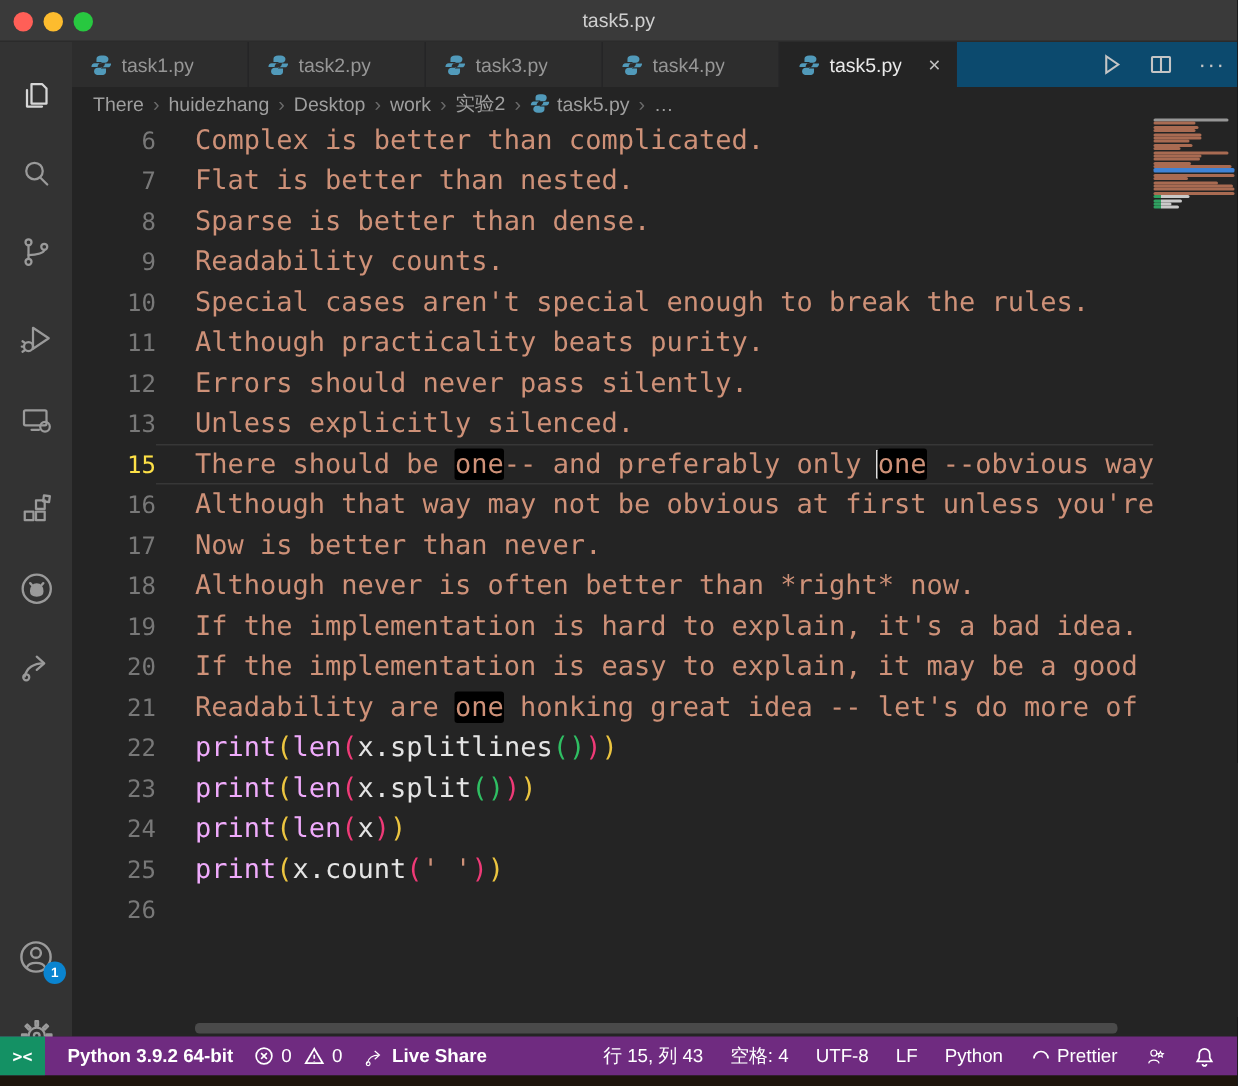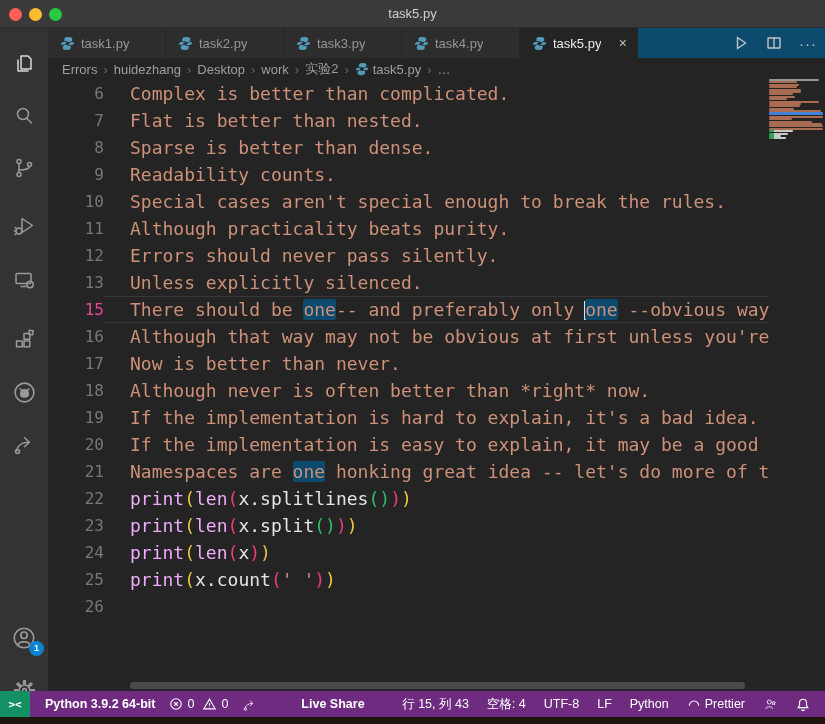--- a/index.html
+++ b/index.html
@@ -45,31 +45,31 @@
               display:flex;align-items:center;padding-left:14px;font-size:13px;color:#9f9f9f;}
   .breadcrumb .sep{color:#6a6a6a;margin:0 6px;font-size:13px;}
   .breadcrumb .crumb{white-space:nowrap;cursor:pointer;display:flex;align-items:center;}
   .breadcrumb .pyicon{margin-right:4px;}
 
   
   .editor{position:absolute;left:48px;top:80px;width:721px;height:601px;overflow:hidden;
           font-family:"DejaVu Sans Mono",monospace;}
   .row{display:flex;height:27px;}
   .ln{flex:0 0 56px;text-align:right;color:#787878;font-size:16px;line-height:27px;}
-  .row.cur .ln{color:#ec4899;}
+  .row.cur .ln{color:#fde047;}
   .body{flex:1;padding-left:26px;white-space:pre;overflow:hidden;font-size:18px;line-height:27px;
         color:#d4d4d4;}
   .row.cur .body{box-shadow:inset 0 1px 0 rgba(255,255,255,.09), inset 0 -1px 0 rgba(255,255,255,.09);}
   .str{color:#ce9178;}
   .fn{color:#f0abfc;}
   .p1{color:#ecc540;}
   .p2{color:#ef3a77;}
   .p3{color:#2fbf63;}
   .var{color:#e4e4e4;}
-  .hl{background:#0c4a6e;border-radius:2px;}
+  .hl{background:#000000;border-radius:2px;}
   .cursor{display:inline-block;width:2px;height:19px;background:#dedede;vertical-align:-4px;margin:0 -1px;}
 
   
   .minimap{position:absolute;left:769px;top:79px;width:54px;}
   .mm{height:2px;margin-bottom:0.4px;border-radius:1px;}
   .mm.s{background:#a96b52;}
   .mm.g{background:#969696;}
   .mm.b{background:#3f83d6;height:3px;}
   .mm.p{background:linear-gradient(90deg,#2fa060 0 5px,#c9c9c9 5px 100%);}
 
@@ -237,21 +237,21 @@
             <rect x="2" y="3" width="12" height="10" rx="0.5"></rect>
             <path d="M8 3v10"></path>
           </svg>
       </span>
       <span class="dots">···</span>
     </div>
   </div>
 
   <div class="breadcrumb" id="breadcrumb">
       <span class="crumb">
-        <span>Errors</span>
+        <span>There</span>
       </span>
       <span class="sep">›</span>
       <span class="crumb">
         <span>huidezhang</span>
       </span>
       <span class="sep">›</span>
       <span class="crumb">
         <span>Desktop</span>
       </span>
       <span class="sep">›</span>
@@ -328,21 +328,21 @@
       <div class="row">
         <div class="ln">19</div>
         <div class="body"><span class="str">If the implementation is hard to explain, it's a bad idea.</span></div>
       </div>
       <div class="row">
         <div class="ln">20</div>
         <div class="body"><span class="str">If the implementation is easy to explain, it may be a good idea.</span></div>
       </div>
       <div class="row">
         <div class="ln">21</div>
-        <div class="body"><span class="str">Namespaces are </span><span class="str hl">one</span><span class="str"> honking great idea -- let's do more of those!</span></div>
+        <div class="body"><span class="str">Readability are </span><span class="str hl">one</span><span class="str"> honking great idea -- let's do more of those!</span></div>
       </div>
       <div class="row">
         <div class="ln">22</div>
         <div class="body"><span class="fn">print</span><span class="p1">(</span><span class="fn">len</span><span class="p2">(</span><span class="var">x.splitlines</span><span class="p3">()</span><span class="p2">)</span><span class="p1">)</span></div>
       </div>
       <div class="row">
         <div class="ln">23</div>
         <div class="body"><span class="fn">print</span><span class="p1">(</span><span class="fn">len</span><span class="p2">(</span><span class="var">x.split</span><span class="p3">()</span><span class="p2">)</span><span class="p1">)</span></div>
       </div>
       <div class="row">
@@ -405,21 +405,21 @@
           <path d="M8 7v3M8 11.8v.4"></path>
         </svg>
       <span>0</span>
     </div>
     <div class="sb-item">
       <svg width="15" height="15" viewBox="0 0 24 24">
           <path d="M4.5 19c1.2-6 6.5-8.8 12-8.8"></path>
           <path d="M12.5 5.8l5 4.4-5 4.4"></path>
           <circle cx="5.5" cy="19.5" r="2"></circle>
         </svg>
-      <span style="font-weight:bold;margin-left:40px;">Live Share</span>
+      <span style="font-weight:bold;">Live Share</span>
     </div>
 
     <div class="sb-right">
       <div class="sb-item">
         <span>行 15, 列 43</span>
       </div>
       <div class="sb-item">
         <span>空格: 4</span>
       </div>
       <div class="sb-item">

